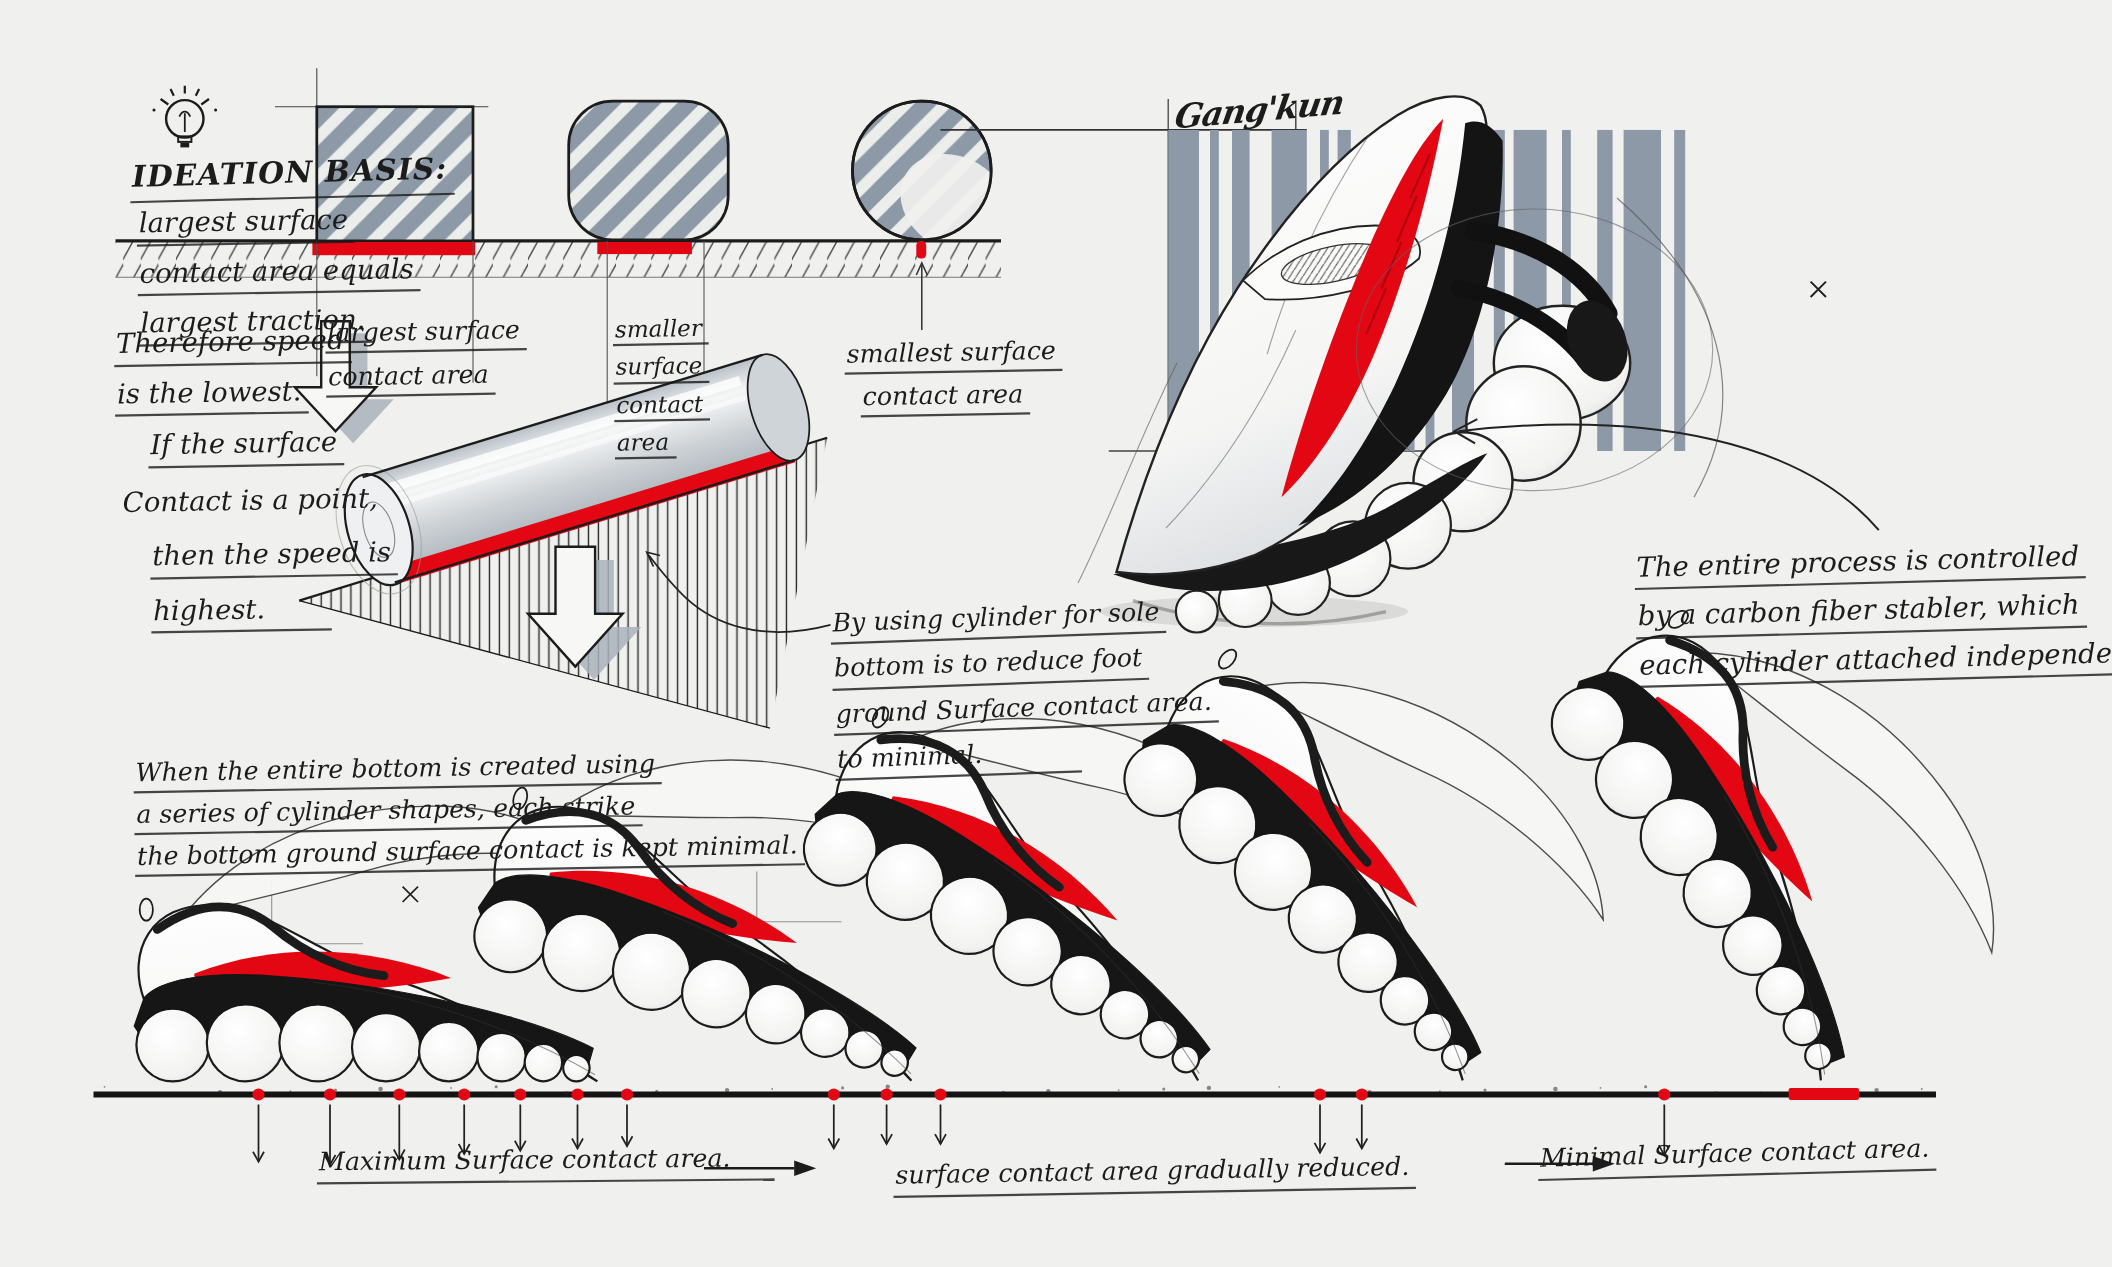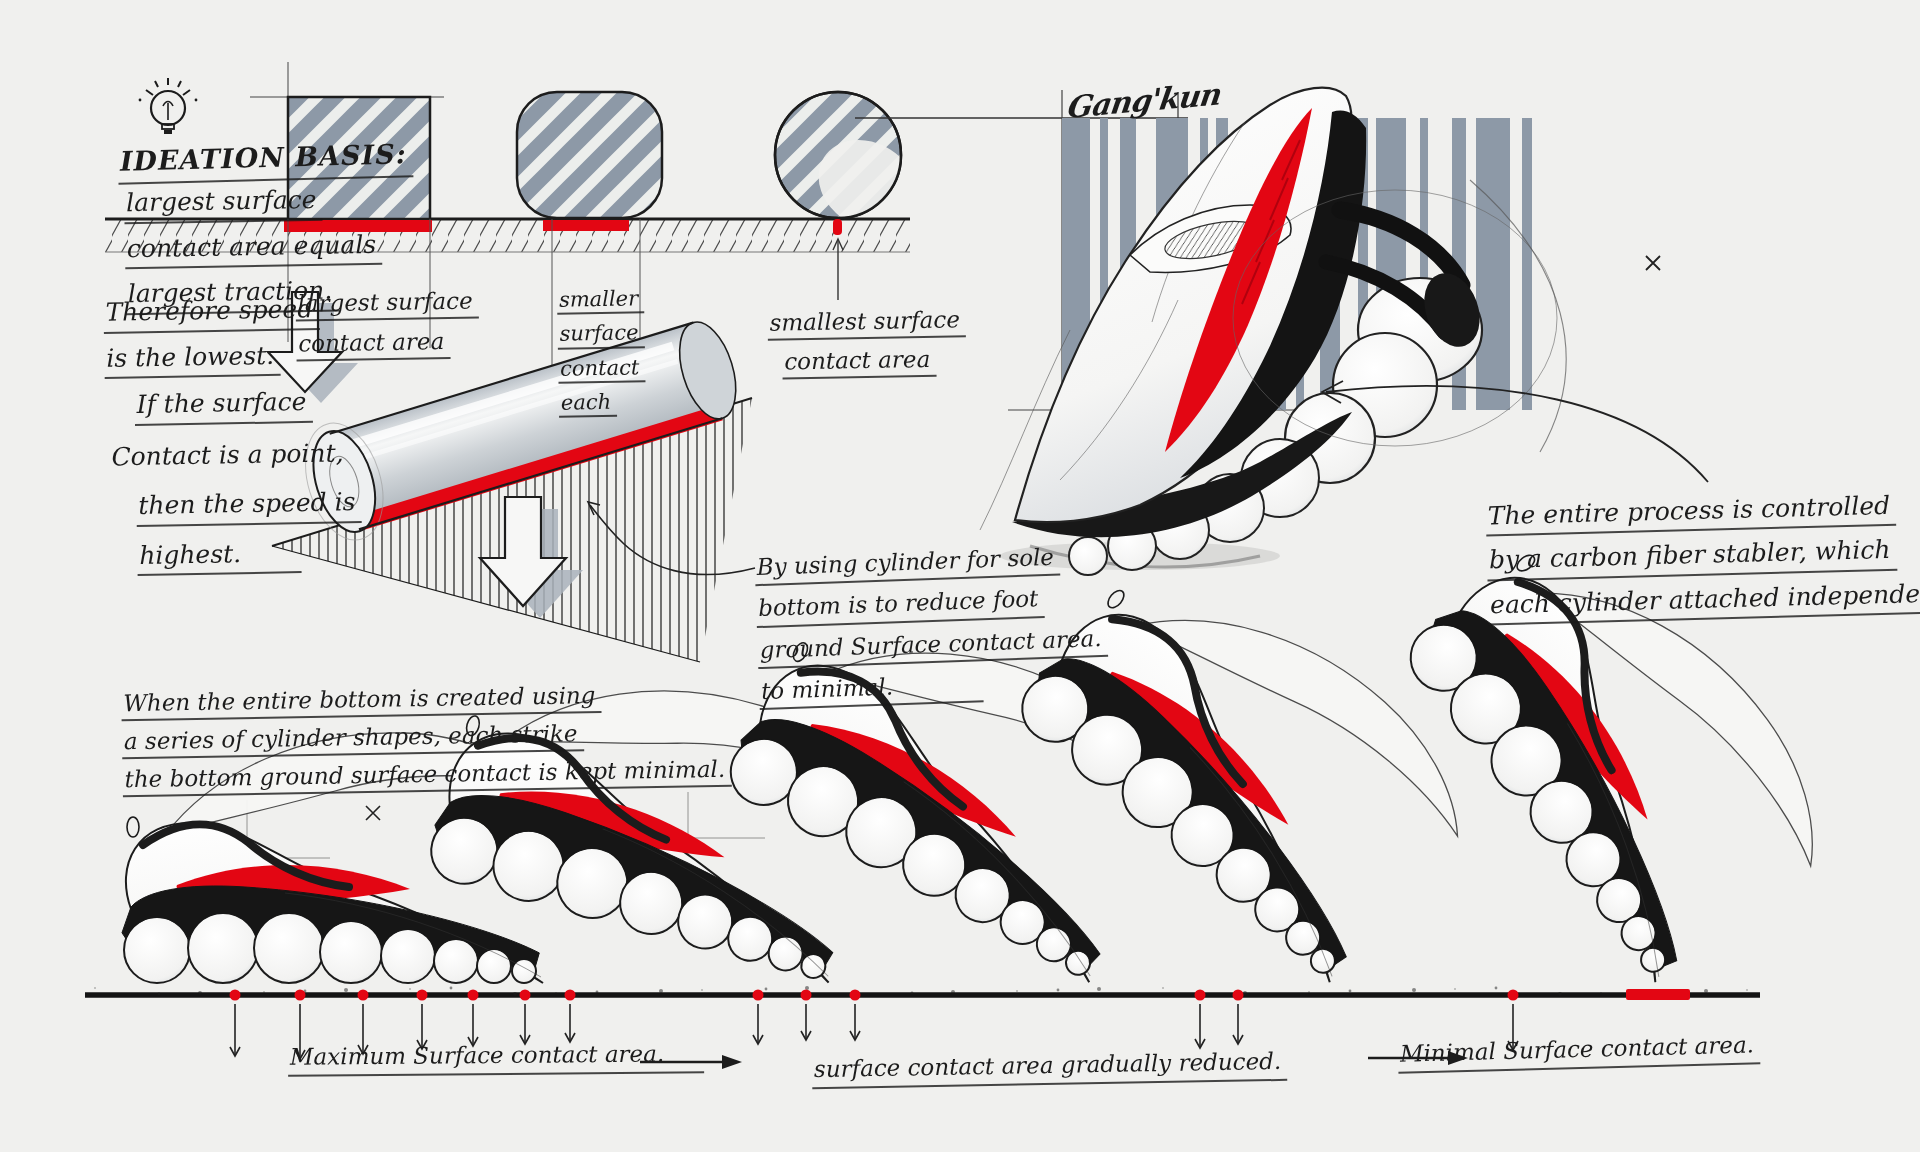--- a/index.html
+++ b/index.html
@@ -357,21 +357,21 @@
   <div class="hline">
       <span>smaller</span>
     </div>
   <div class="hline">
       <span>surface</span>
     </div>
   <div class="hline">
       <span>contact</span>
     </div>
   <div class="hline">
-      <span>each</span>
+      <span>area</span>
     </div>
 </div>
 <div class="hand t23" style="left:768px;top:306px;transform:rotate(-1deg);line-height:1.35;">
   <div class="hline">
       <span>smallest surface</span>
     </div>
   <div class="hline" style="margin-left:14px;">
       <span>contact area</span>
     </div>
 </div>

